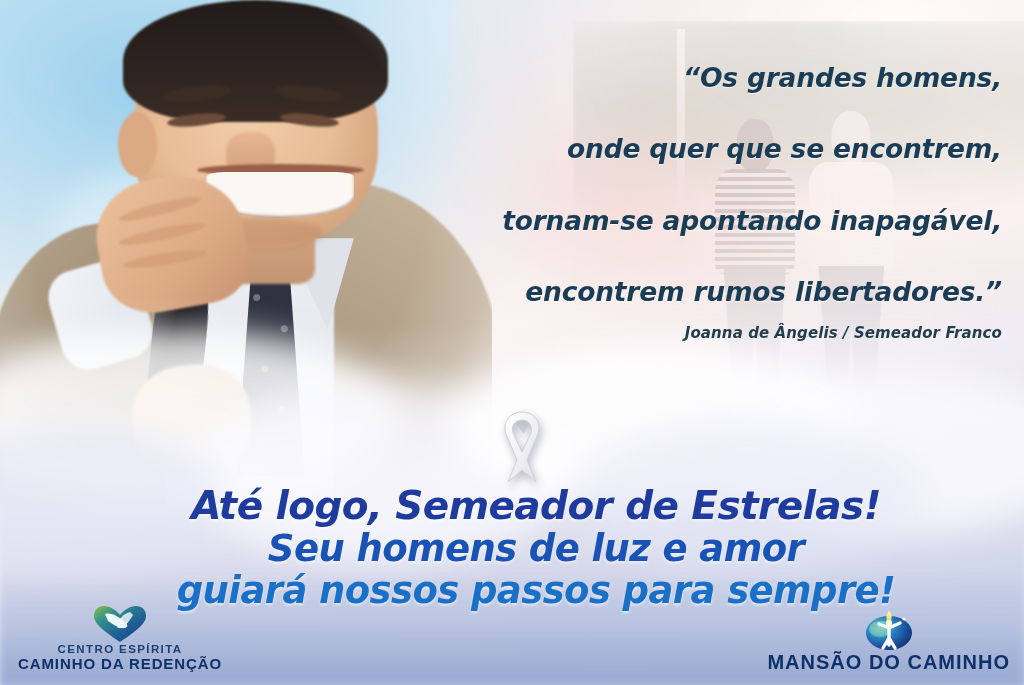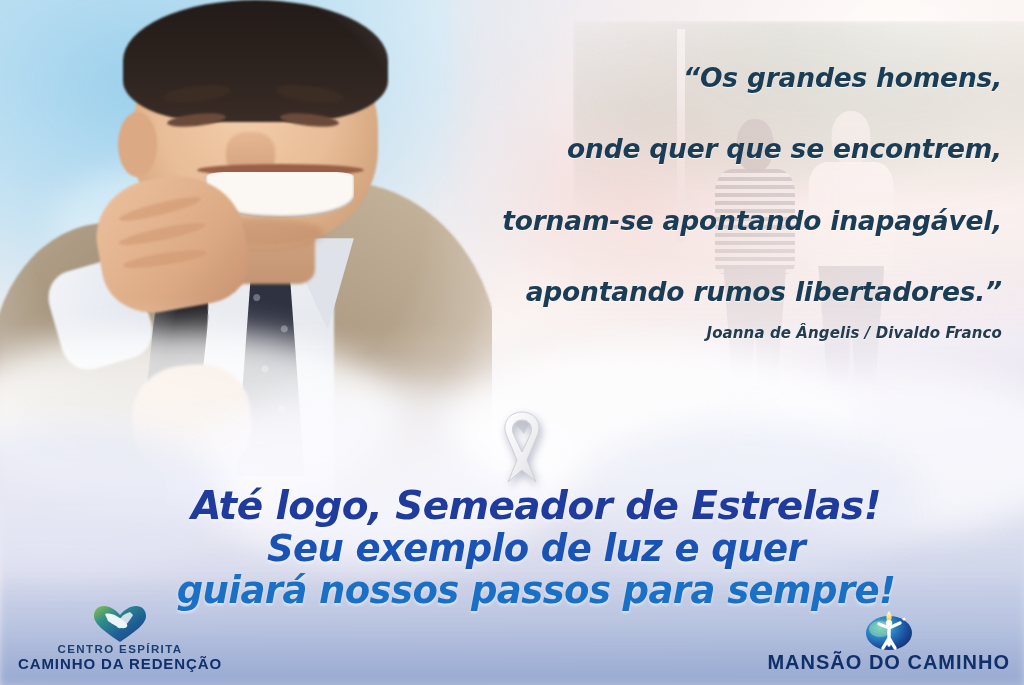--- a/index.html
+++ b/index.html
@@ -289,40 +289,40 @@
   <div class="cloud c3"></div>
   <div class="cloud c4"></div>
   <div class="cloud c6"></div>
   <div class="cloud c7"></div>
   <div class="bg-blue-floor"></div>
 
   <div class="quote-block">
     <div class="quote-line">“Os grandes homens,</div>
     <div class="quote-line">onde quer que se encontrem,</div>
     <div class="quote-line">tornam-se apontando inapagável,</div>
-    <div class="quote-line">apontando rumos libertadores.”</div>
-    <div class="quote-attr">Joanna de Ângelis / Divaldo Franco</div>
+    <div class="quote-line">encontrem rumos libertadores.”</div>
+    <div class="quote-attr">Joanna de Ângelis / Semeador Franco</div>
   </div>
 
   <svg class="ribbon" viewBox="0 0 72 82">
     <defs>
       <linearGradient id="rbg" x1="0" y1="0" x2="1" y2="1">
         <stop offset="0%" stop-color="#ffffff"></stop>
         <stop offset="55%" stop-color="#f0f0f3"></stop>
         <stop offset="100%" stop-color="#dcdce2"></stop>
       </linearGradient>
     </defs>
     <path d="M36 8 C24 8 16 18 20 30 L31 56 L22 78 L36 66 L50 78 L41 56 L52 30 C56 18 48 8 36 8 Z
              M36 16 C43 16 47 22 45 29 L36 48 L27 29 C25 22 29 16 36 16 Z" fill="url(#rbg)" stroke="#cfcfd6" stroke-width="1"></path>
     <path d="M30 20 C33 16 40 16 43 20 L38 30 Z" fill="#b9bcc6" opacity=".55"></path>
   </svg>
 
   <div class="headline">
     <div class="hl hl1">Até logo, Semeador de Estrelas!</div>
-    <div class="hl hl2">Seu exemplo de luz e quer</div>
+    <div class="hl hl2">Seu homens de luz e amor</div>
     <div class="hl hl3">guiará nossos passos para sempre!</div>
   </div>
 
   <div class="logo logo-left">
     <svg class="logo-mark" width="56" height="38" viewBox="0 0 56 38">
       <defs>
         <linearGradient id="hg" x1="0" y1="0" x2="1" y2="1">
           <stop offset="0%" stop-color="#8fbf4a"></stop>
           <stop offset="28%" stop-color="#2f8f8a"></stop>
           <stop offset="62%" stop-color="#1f5f96"></stop>

